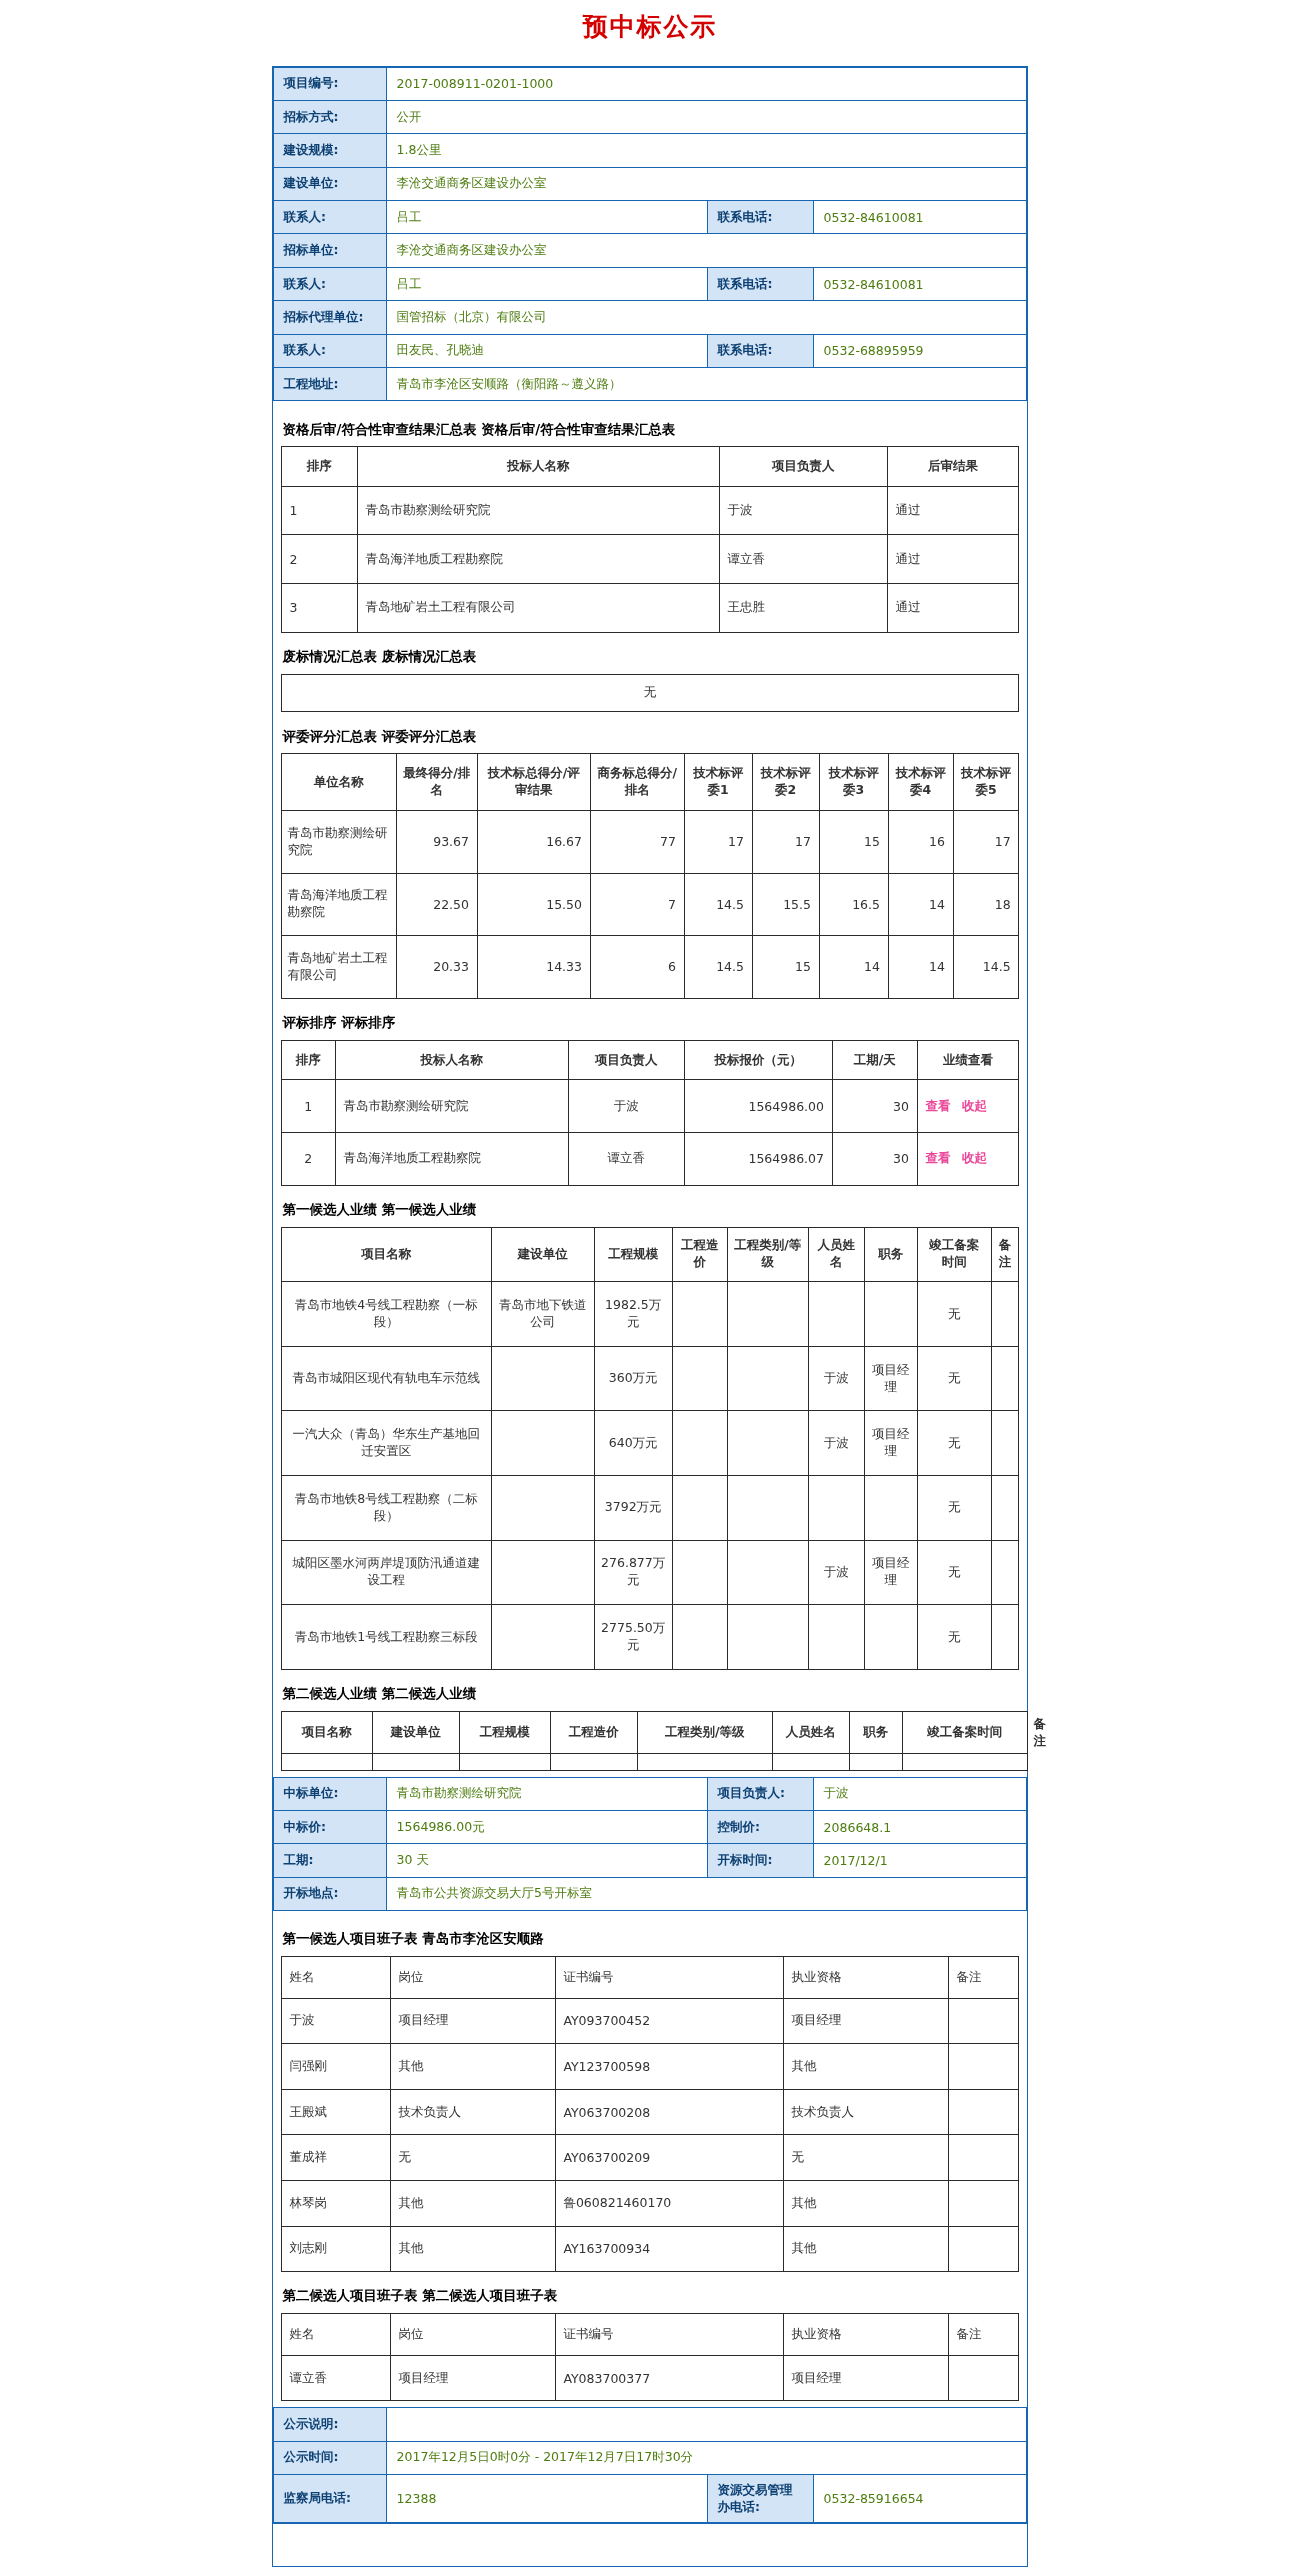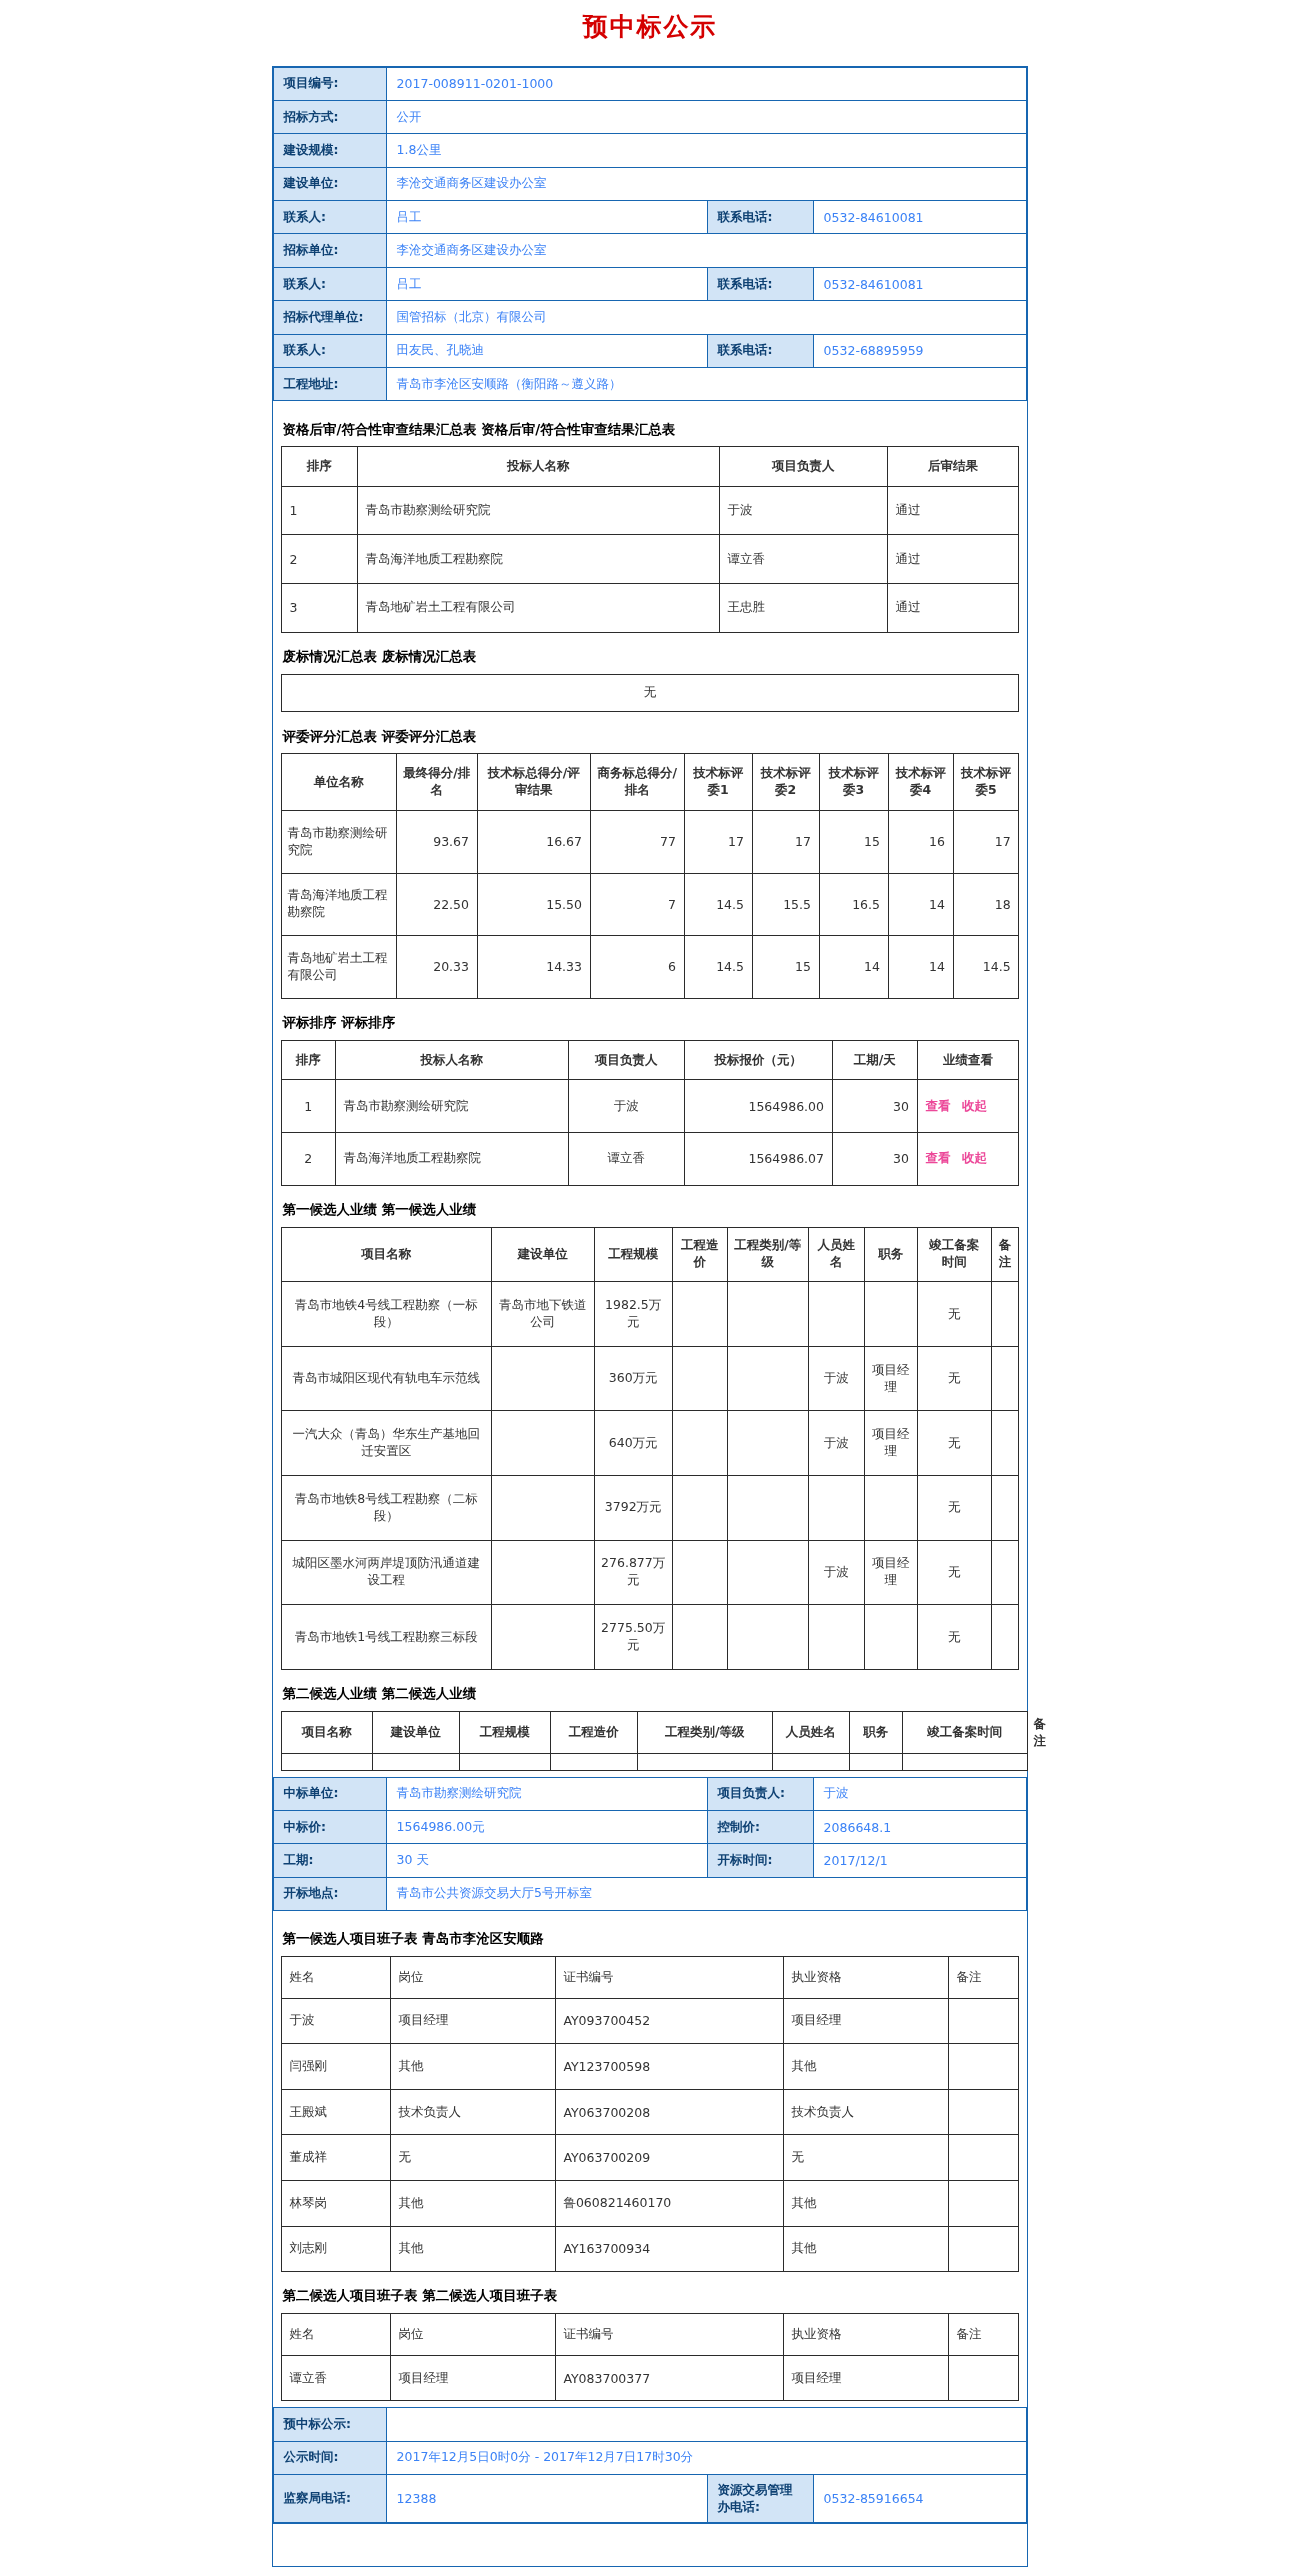--- a/index.html
+++ b/index.html
@@ -7,21 +7,21 @@
   .page-title{color:#d40000;text-align:center;font-size:25px;font-weight:bold;
     font-family:"DejaVu Serif","Liberation Serif",serif;letter-spacing:1.9px;margin:9.6px 0 23px;}
   .container{width:754px;margin:0 auto;border:1.9px solid #1766b1;background:#fff;}
 
   table{border-collapse:collapse;width:100%;table-layout:fixed;}
   td,th{word-wrap:break-word;overflow-wrap:break-word;}
 
   
   .blue-table td{border:1px solid #1766b1;padding:6.7px 9.6px;font-size:12.5px;height:19px;vertical-align:middle;}
   .blue-table .lbl{background:#d2e4f6;color:#0e4173;font-weight:bold;}
-  .blue-table .val{color:#3b82f6;background:#fff;}
+  .blue-table .val{color:#4d7c0f;background:#fff;}
 
   
   .section{padding:3.8px 7.7px 5.8px;}
   .sec-h{font-size:13.5px;font-weight:bold;color:#000;margin:15.4px 1.9px 7.7px;}
   .black-table th,.black-table td{border:1px solid #2b2b2b;font-size:12.5px;padding:3.8px 5.8px;vertical-align:middle;}
   .black-table th{font-weight:bold;text-align:center;}
 
   .qual-table td{height:40px;text-align:left;padding-left:7.7px;}
   .qual-table th{height:31px;}
   .none-table td{height:29px;text-align:center;font-size:12.5px;}
@@ -531,21 +531,21 @@
 
   <table class="blue-table">
     <colgroup>
         <col style="width:113px">
         <col style="width:321px">
         <col style="width:106px">
         <col>
       </colgroup>
     <tbody>
         <tr>
-          <td class="lbl">预中标公示:</td>
+          <td class="lbl">公示说明:</td>
           <td class="val" colspan="3"></td>
         </tr>
         <tr>
           <td class="lbl">公示时间:</td>
           <td class="val" colspan="3">2017年12月5日0时0分 - 2017年12月7日17时30分</td>
         </tr>
         <tr>
           <td class="lbl">监察局电话:</td>
           <td class="val">12388</td>
           <td class="lbl">资源交易管理办电话:</td>

